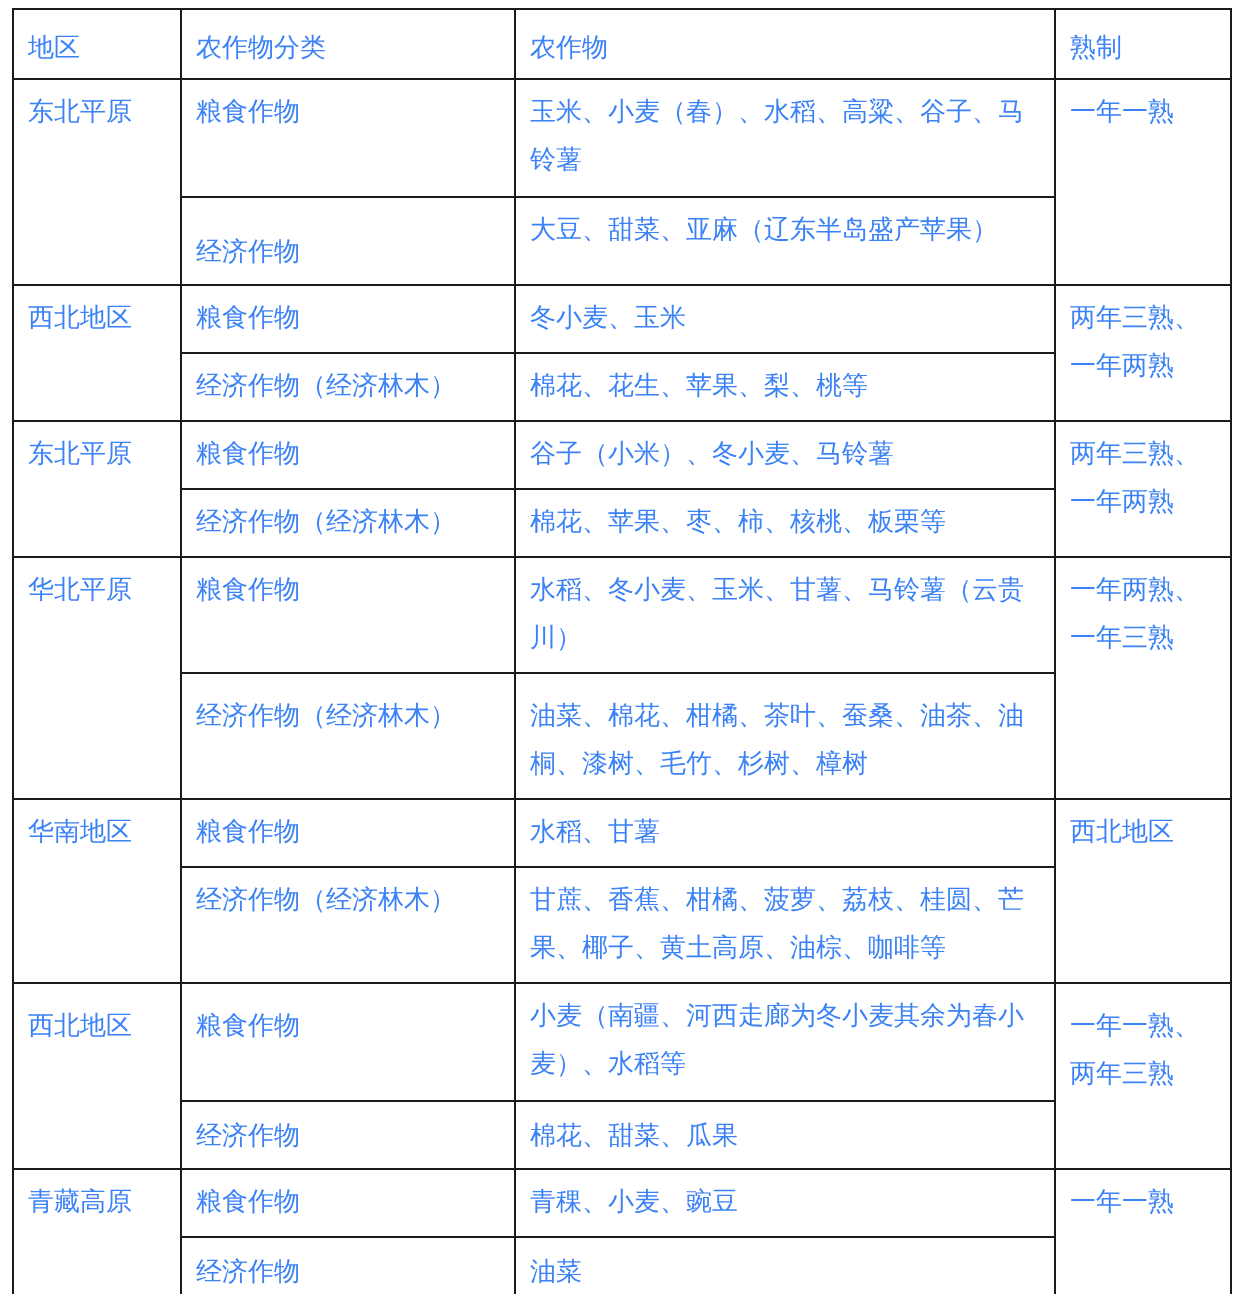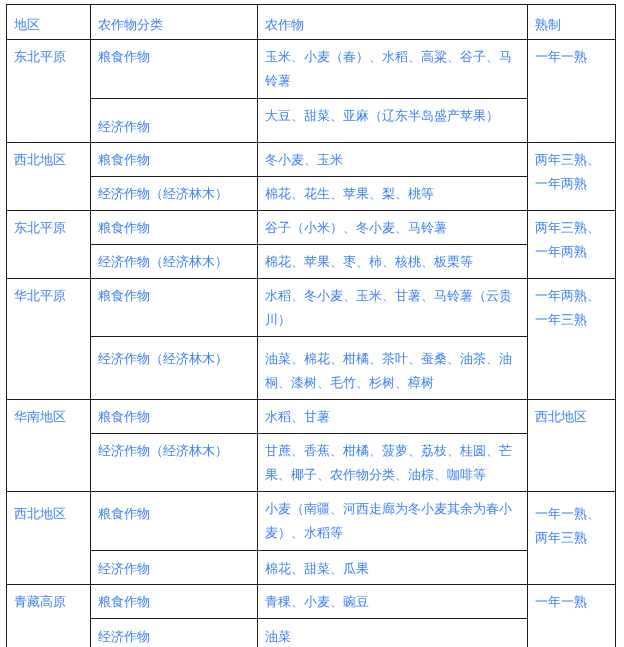--- a/index.html
+++ b/index.html
@@ -90,21 +90,21 @@
     </tr>
 
     <tr style="height:34px">
       <td rowspan="2" class="region">华南地区</td>
       <td class="cat">粮食作物</td>
       <td>水稻、甘薯</td>
       <td rowspan="2" class="ripen">西北地区</td>
     </tr>
     <tr style="height:57px">
       <td class="cat">经济作物（经济林木）</td>
-      <td>甘蔗、香蕉、柑橘、菠萝、荔枝、桂圆、芒果、椰子、农作物分类、油棕、咖啡等</td>
+      <td>甘蔗、香蕉、柑橘、菠萝、荔枝、桂圆、芒果、椰子、黄土高原、油棕、咖啡等</td>
     </tr>
 
     <tr style="height:59px">
       <td rowspan="2" class="region" style="padding-top:10px">西北地区</td>
       <td class="cat" style="padding-top:10px">粮食作物</td>
       <td style="">小麦（南疆、河西走廊为冬小麦其余为春小麦）、水稻等</td>
       <td rowspan="2" class="ripen" style="padding-top:10px">一年一熟、两年三熟</td>
     </tr>
     <tr style="height:34px">
       <td class="cat" style="vertical-align:bottom;padding-bottom:3px">经济作物</td>

